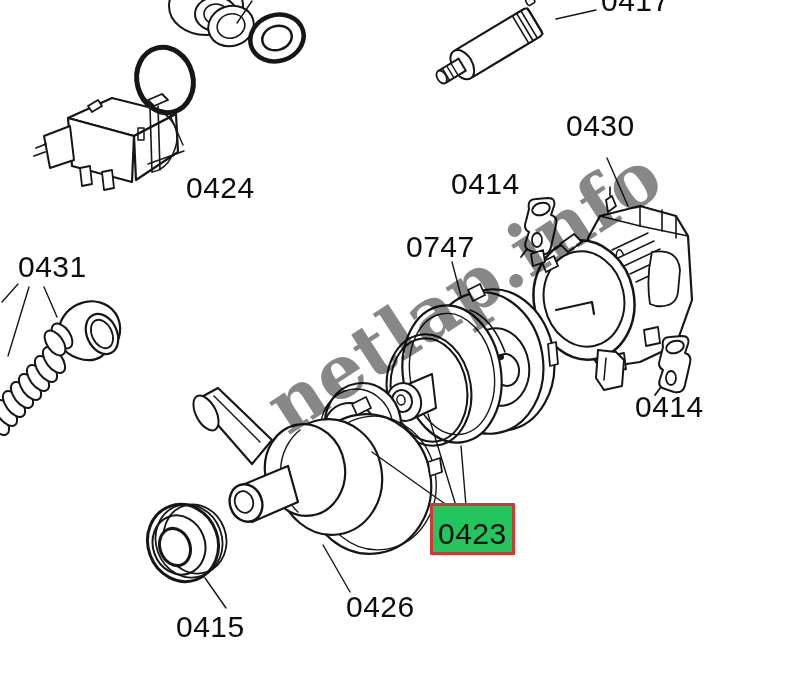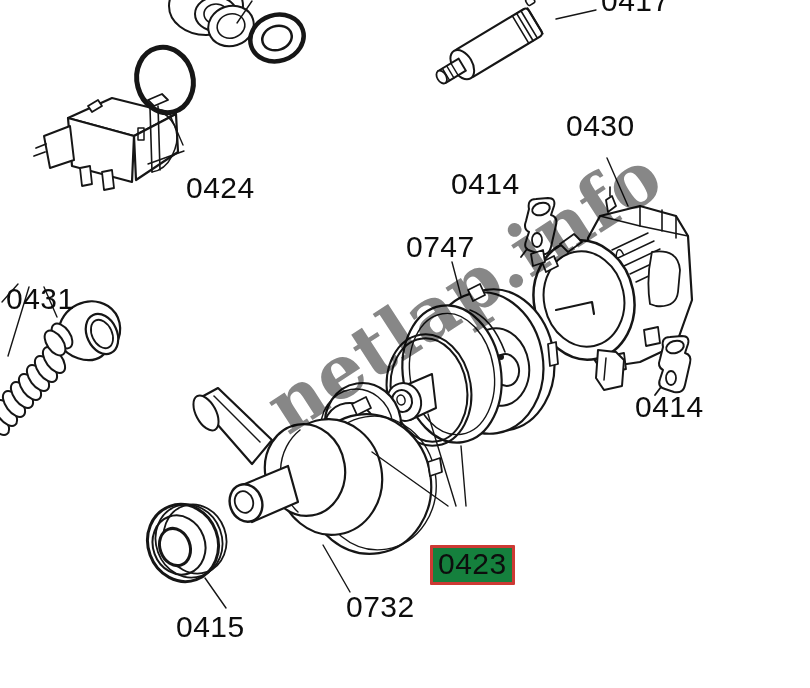--- a/index.html
+++ b/index.html
@@ -24,24 +24,23 @@
     position:absolute;
     font-size:30px;
     line-height:1.05;
     letter-spacing:0.5px;
     color:var(--label);
     white-space:nowrap;
     user-select:none;
   }
   .phl{
     border:3px solid var(--highlight);
-    background:#15803d;
-    padding:0px 5px 2px 5px;
+    background:#22c55e;
+    padding:12px 5px 2px 5px;
     border-radius:1px;
-    margin-top:42px;
   }
   #watermark-text{
     mix-blend-mode:multiply;
     font-family:"DejaVu Serif", serif;
     font-weight:bold;
   }
 </style>
 </head>
 <body>
 
@@ -216,22 +215,22 @@
       <path d="M461,446 L466,506"></path>
       <path d="M323,545 L350,592"></path>
       <path d="M205,578 L226,608"></path>
     </g>
 
     <text id="watermark-text" transform="translate(288,436) rotate(-33)" font-size="74" fill="var(--watermark)">netlap.info</text>
   </svg>
 
   <div class="plabel" style="left:601px;top:-15px;">0417</div>
   <div class="plabel" style="left:186px;top:138px;margin-top:34px;">0424</div>
-  <div class="plabel" style="left:6px;top:251px;margin-top:32px;">0431</div>
+  <div class="plabel" style="left:18px;top:251px;">0431</div>
   <div class="plabel" style="left:566px;top:110px;">0430</div>
   <div class="plabel" style="left:451px;top:168px;">0414</div>
   <div class="plabel" style="left:406px;top:231px;">0747</div>
   <div class="plabel" style="left:635px;top:391px;">0414</div>
   <div class="plabel phl" style="left:430px;top:503px;">0423</div>
-  <div class="plabel" style="left:346px;top:591px;">0732</div>
+  <div class="plabel" style="left:346px;top:591px;">0426</div>
   <div class="plabel" style="left:176px;top:611px;">0415</div>
 
 </div>
 
 </body></html>

